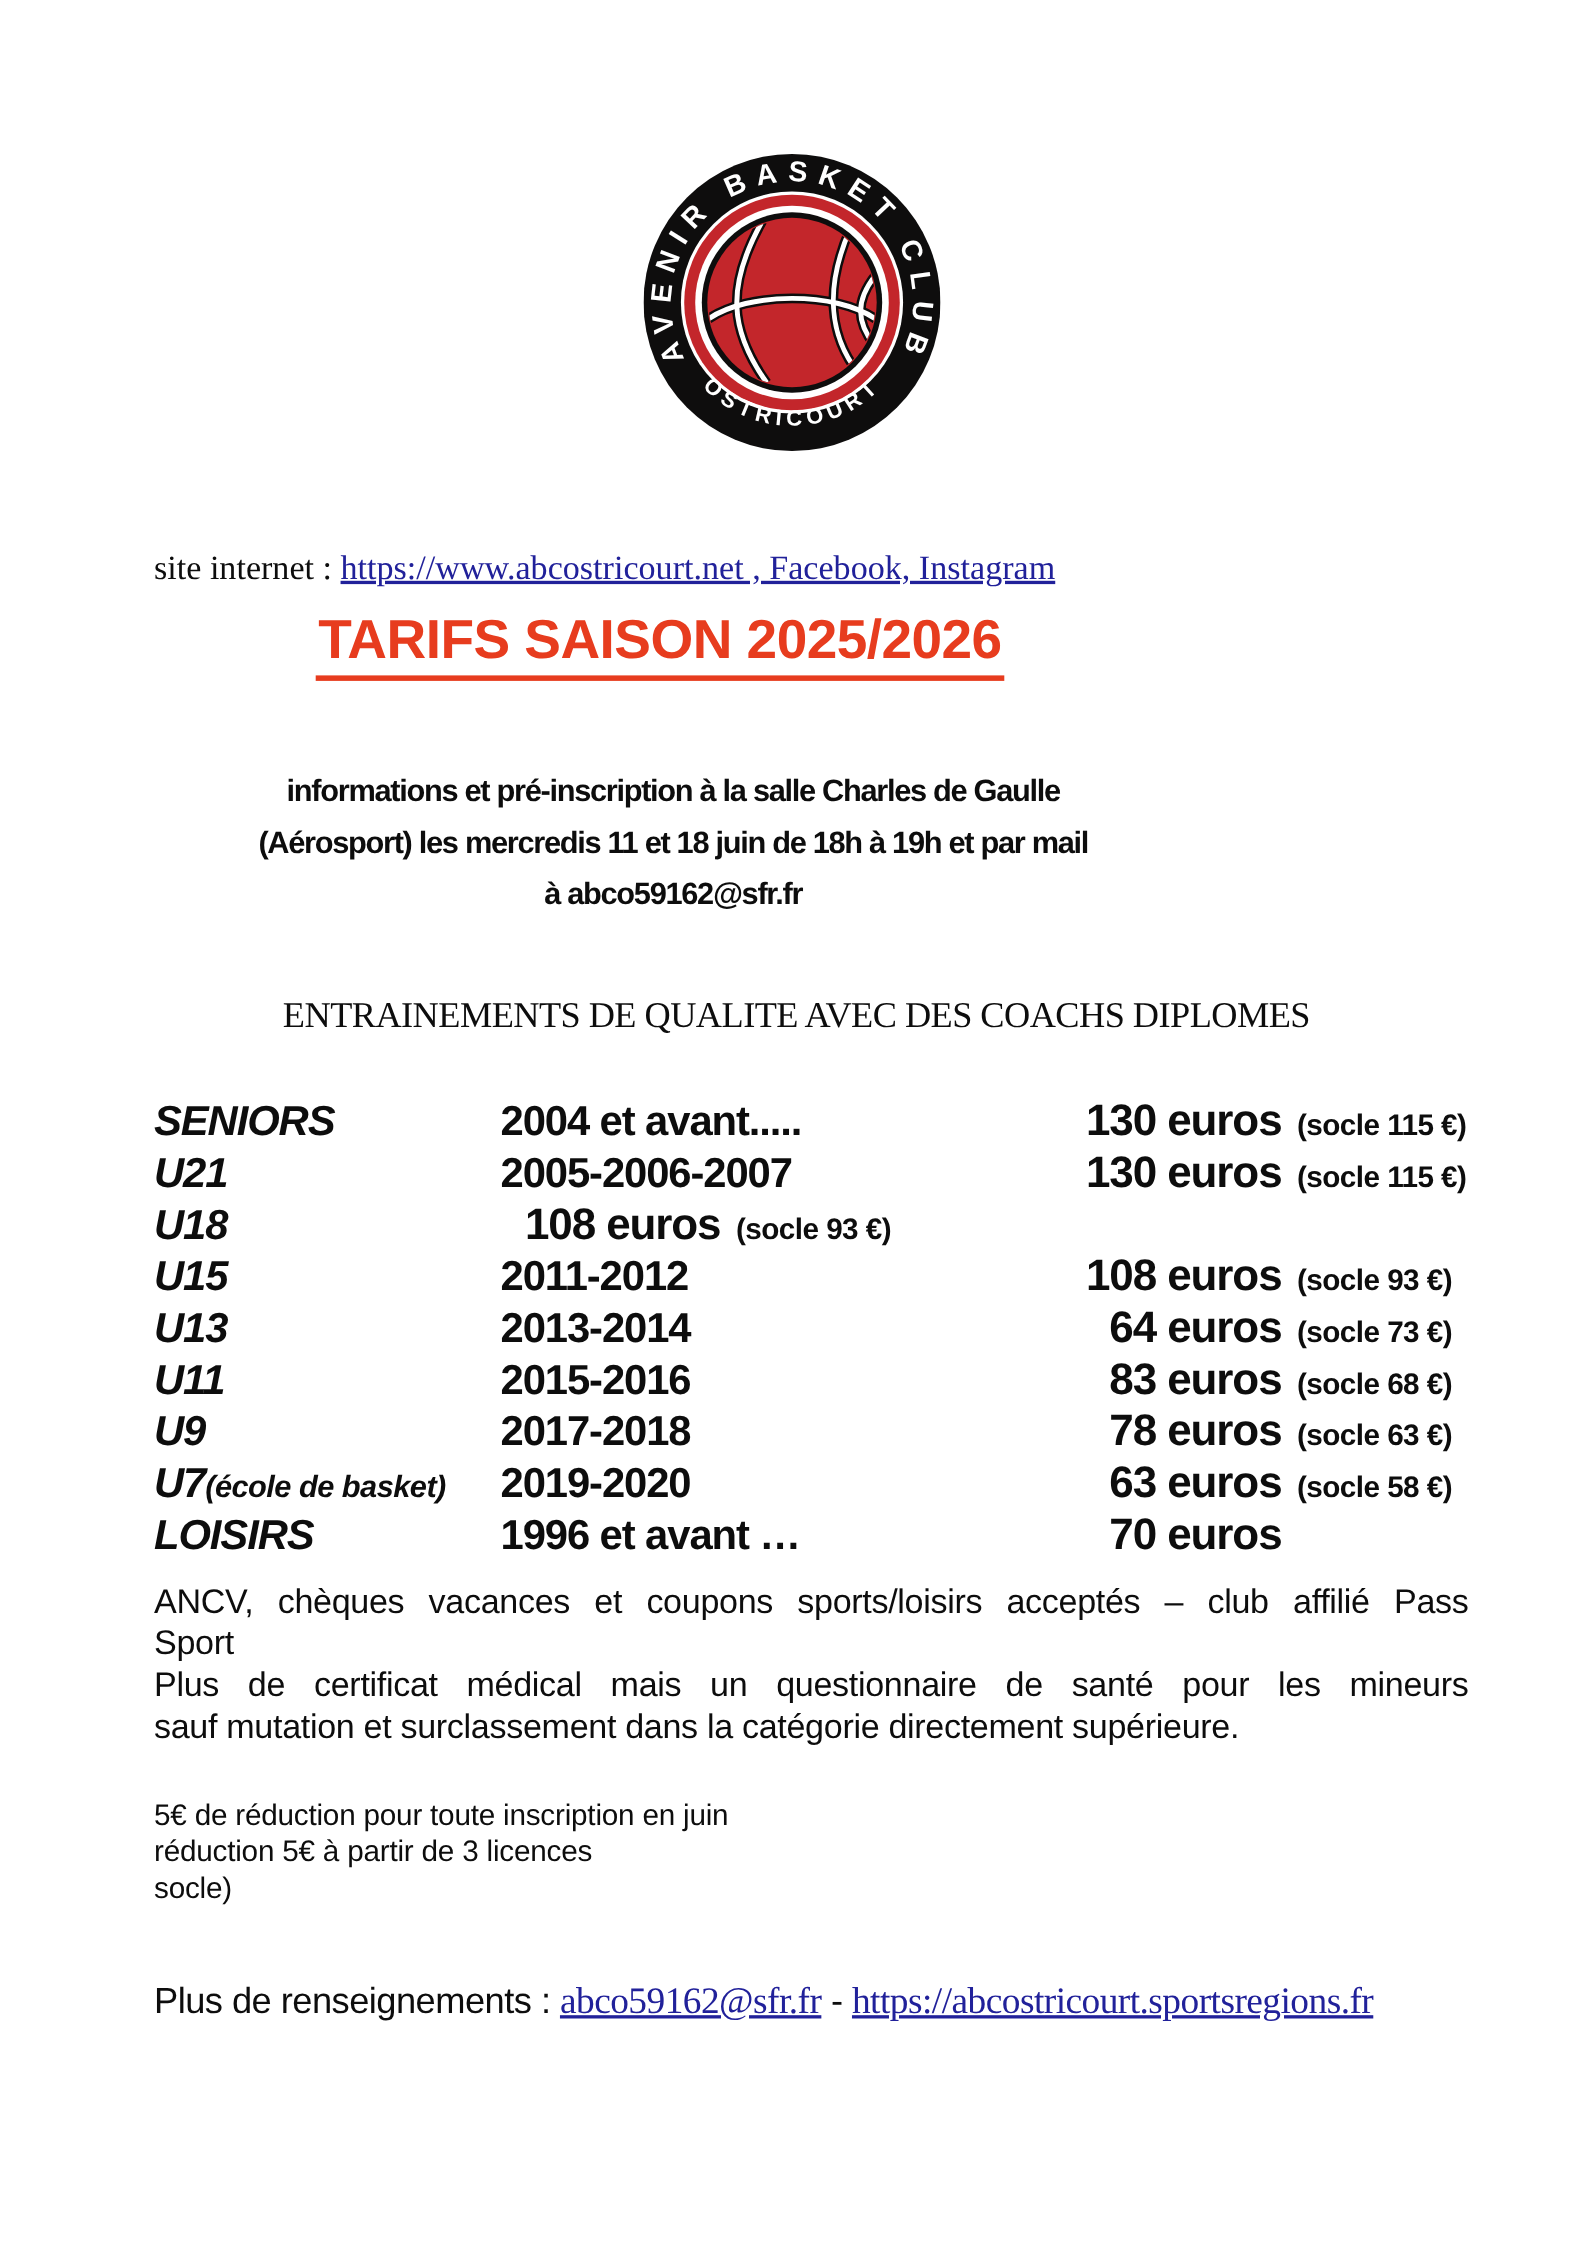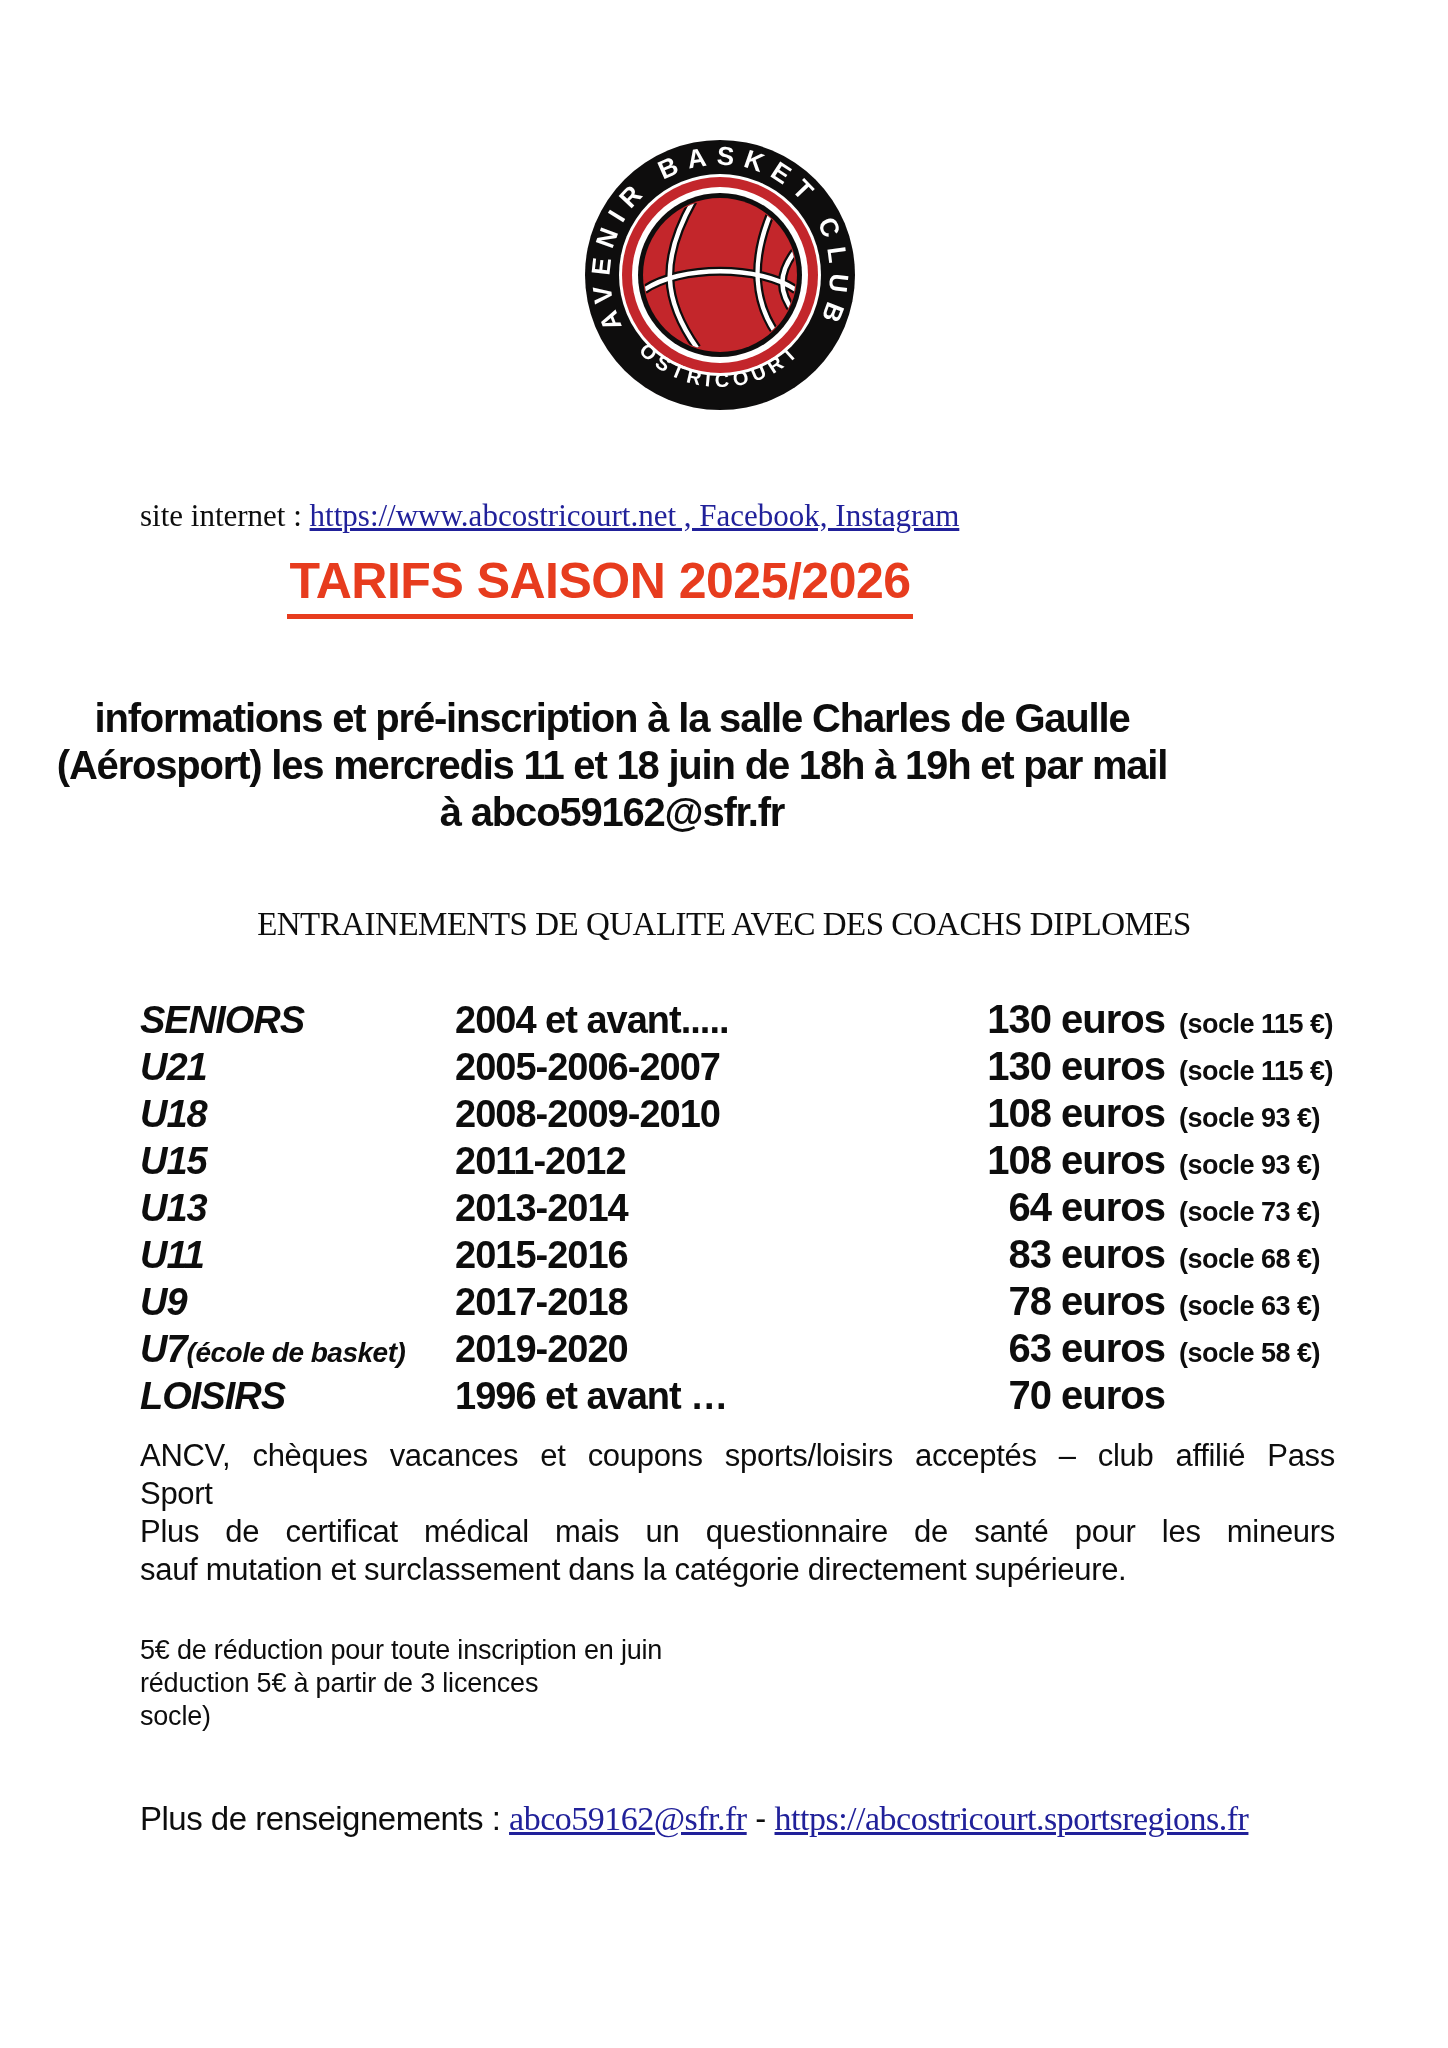--- a/index.html
+++ b/index.html
@@ -26,21 +26,21 @@
   
   .title-wrap{left:0;top:552px;width:1200px;text-align:center;}
   .title-text{
     display:inline-block;color:var(--title-red,#e73c1e);
     font-size:50px;font-weight:700;letter-spacing:-0.5px;
     border-bottom:5px solid var(--title-red,#e73c1e);padding:0 2px 4px 2px;
   }
 
   
   .intro{left:0;top:695px;width:1224px;text-align:center;
-    font-size:40px;font-weight:700;letter-spacing:-1.2px;line-height:47px;}
+    font-size:28px;font-weight:700;letter-spacing:-1.2px;line-height:47px;}
   .intro div{white-space:nowrap;}
 
   
   .subtitle{left:0;top:906px;width:1448px;text-align:center;
     font-family:"Liberation Serif",serif;font-size:33px;letter-spacing:-0.5px;}
 
   
   .tariff-table{left:140px;top:970px;width:1195px;}
   .t-row{display:flex;align-items:baseline;height:47px;font-weight:700;}
   .t-cat{width:315px;font-size:38px;letter-spacing:-1px;white-space:nowrap;font-style:italic;}
@@ -129,21 +129,20 @@
   <div class="t-row">
     <span class="t-cat"><span>U21</span><span class="sfx"></span></span>
     <span class="t-years">2005-2006-2007</span>
     <span class="t-price">
         <span class="t-amount">130 euros</span>
         <span class="t-socle">(socle 115 €)</span>
       </span>
   </div>
   <div class="t-row">
     <span class="t-cat"><span>U18</span><span class="sfx"></span></span>
-    <span class="t-years">2008-2009-2010</span>
     <span class="t-price">
         <span class="t-amount">108 euros</span>
         <span class="t-socle">(socle 93 €)</span>
       </span>
   </div>
   <div class="t-row">
     <span class="t-cat"><span>U15</span><span class="sfx"></span></span>
     <span class="t-years">2011-2012</span>
     <span class="t-price">
         <span class="t-amount">108 euros</span>

